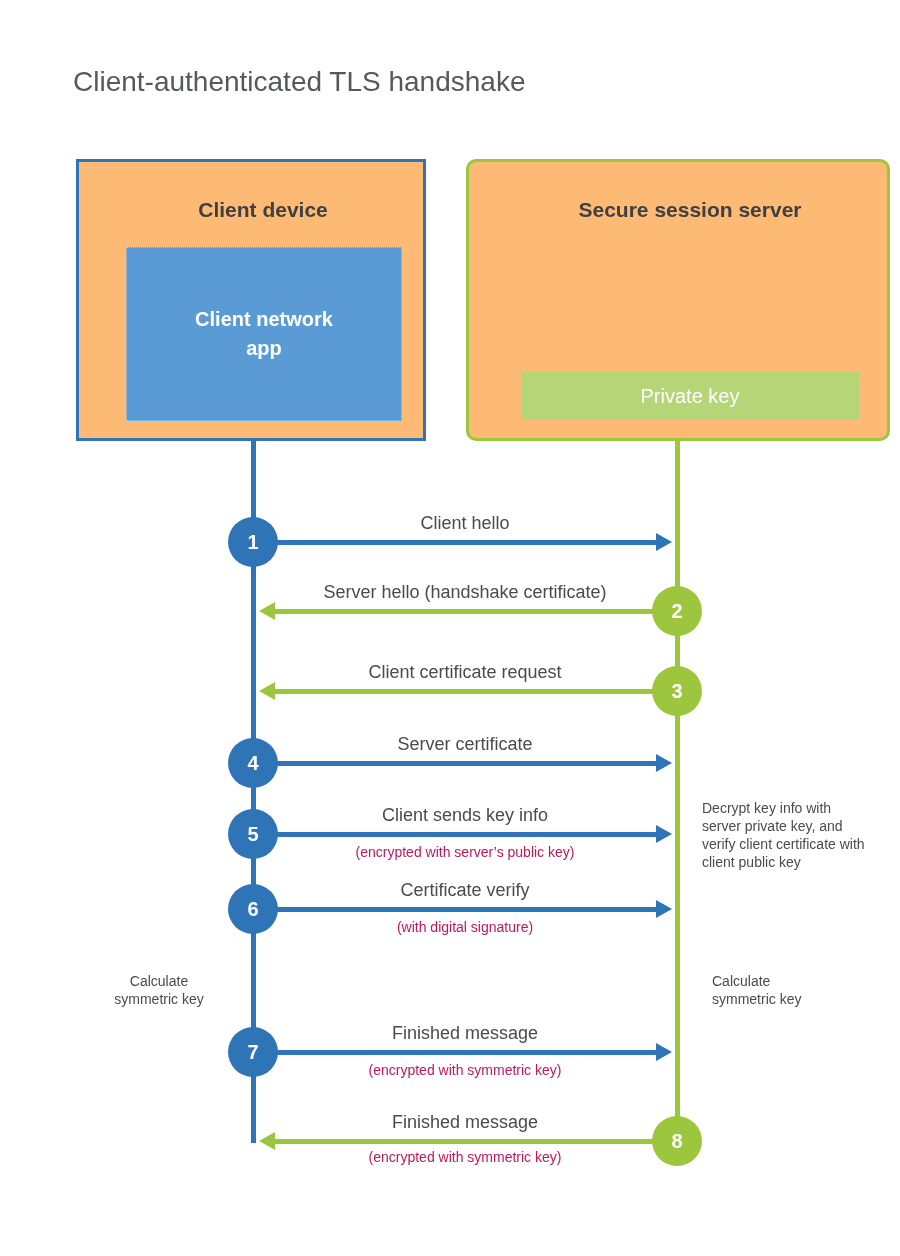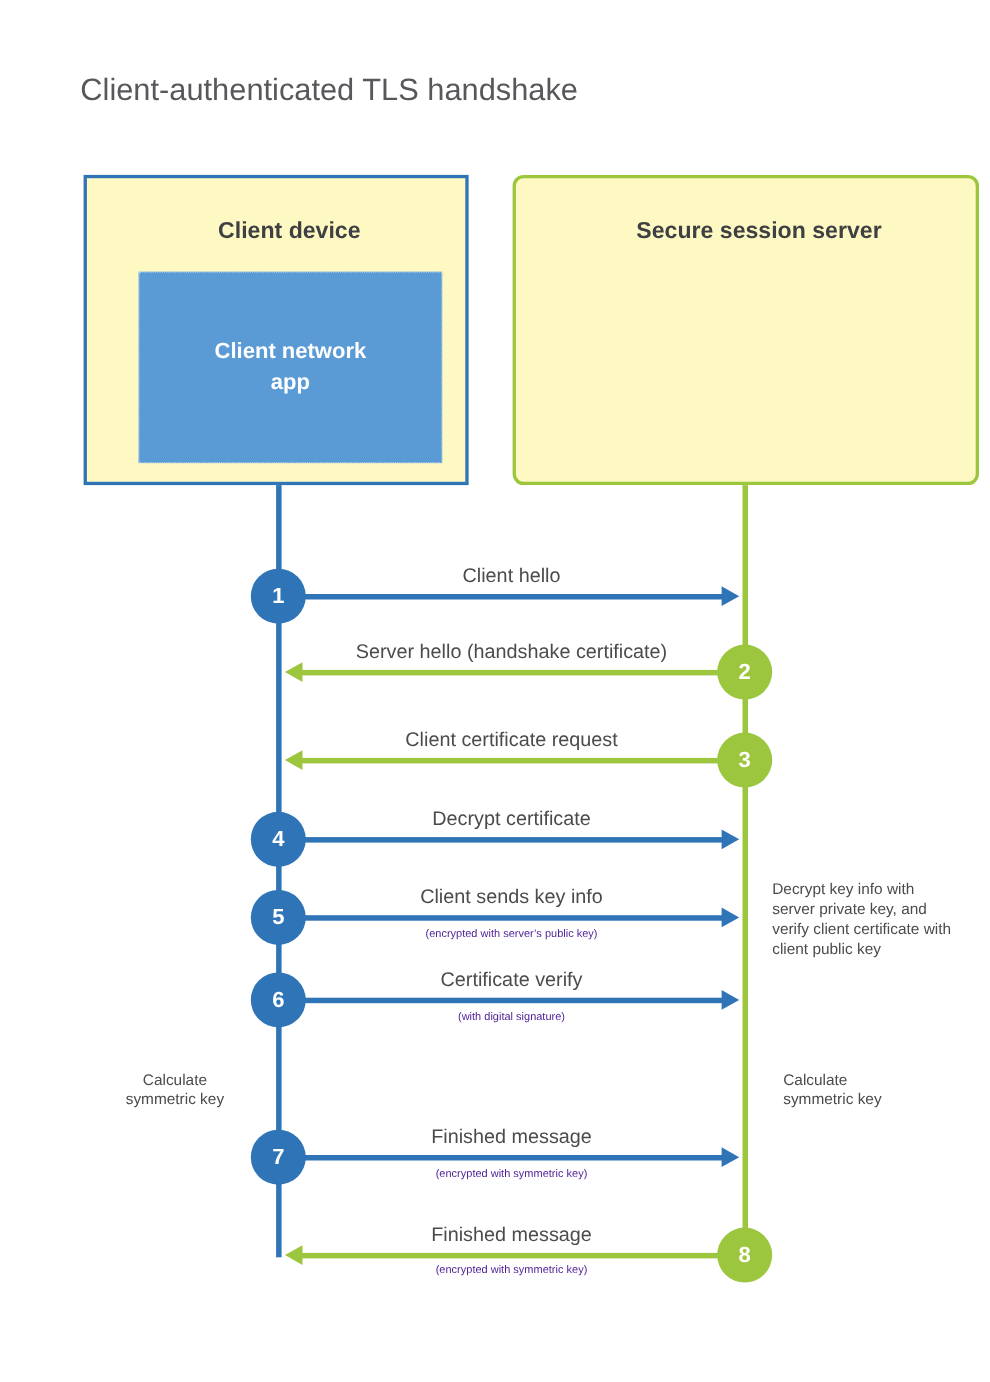--- a/index.html
+++ b/index.html
@@ -10,21 +10,21 @@
   }
   .abs { position: absolute; }
 
   
   .page-title {
     left: 37px; top: 30px; font-size: 28px; color: #57585b;
     font-weight: 400; letter-spacing: 0px;
   }
 
   
-  .entity-box { border-style: solid; border-width: 3px; background: #fef9c3; }
+  .entity-box { border-style: solid; border-width: 3px; background: #fdba74; }
   .client-box { left: 40px; top: 123px; width: 350px; height: 282px; border-color: #2e74b6; }
   .server-box { left: 430px; top: 123px; width: 424px; height: 282px; border-color: #9dc63f; border-radius: 10px; }
   .entity-title {
     position: absolute; left: 0; top: 24px; width: 100%;
     text-align: center; font-size: 21px; font-weight: 700; color: #3f4043;
   }
   .app-box {
     position: absolute; left: 35px; top: 73px; width: 276px; height: 174px;
     background: #5b9bd5; border: 1px dotted #aecdea;
     display: flex; align-items: center; justify-content: center;
@@ -67,21 +67,21 @@
   .arrow.blue::after  { right: -15px; border-left: 16px solid #2e74b6; }
   .arrow.green::after { left: -15px;  border-right: 16px solid #9dc63f; }
 
   
   .msg-label {
     left: 217px; width: 424px; text-align: center;
     font-size: 18px; color: #4a4b4d;
   }
   .msg-sublabel {
     left: 217px; width: 424px; text-align: center;
-    font-size: 10px; color: #4c1d95;
+    font-size: 14px; color: #be185d;
   }
 
   
   .note {
     font-size: 14px; color: #4a4b4d; line-height: 1.28;
   }
   .note-decrypt { left: 666px; top: 764px; width: 166px; text-align: left; }
   .note-calc-left  { left: 57px;  top: 937px; width: 132px; text-align: center; white-space: pre-line; }
   .note-calc-right { left: 676px; top: 937px; width: 132px; text-align: left;  white-space: pre-line; }
 
@@ -101,38 +101,39 @@
 <div class="abs page-title">Client-authenticated TLS handshake</div>
 
 <div class="abs entity-box client-box">
   <div class="entity-title">Client device</div>
   <div class="app-box">Client network
 app</div>
 </div>
 
 <div class="abs entity-box server-box">
   <div class="entity-title">Secure session server</div>
+  <div class="server-bar bar-2">Private key</div>
 </div>
 
 <div class="abs vline blue"></div>
 <div class="abs vline green"></div>
 
 <div class="abs msg-label l1">Client hello</div>
 <div class="abs arrow blue a1"></div>
 <div class="abs step-circle blue c1">1</div>
 
 <div class="abs msg-label l2">Server hello (handshake certificate)</div>
 <div class="abs arrow green a2"></div>
 <div class="abs step-circle green c2">2</div>
 
 <div class="abs msg-label l3">Client certificate request</div>
 <div class="abs arrow green a3"></div>
 <div class="abs step-circle green c3">3</div>
 
-<div class="abs msg-label l4">Decrypt certificate</div>
+<div class="abs msg-label l4">Server certificate</div>
 <div class="abs arrow blue a4"></div>
 <div class="abs step-circle blue c4">4</div>
 
 <div class="abs msg-label l5">Client sends key info</div>
 <div class="abs arrow blue a5"></div>
 <div class="abs step-circle blue c5">5</div>
 <div class="abs msg-sublabel s5">(encrypted with server’s public key)</div>
 
 <div class="abs msg-label l6">Certificate verify</div>
 <div class="abs arrow blue a6"></div>

